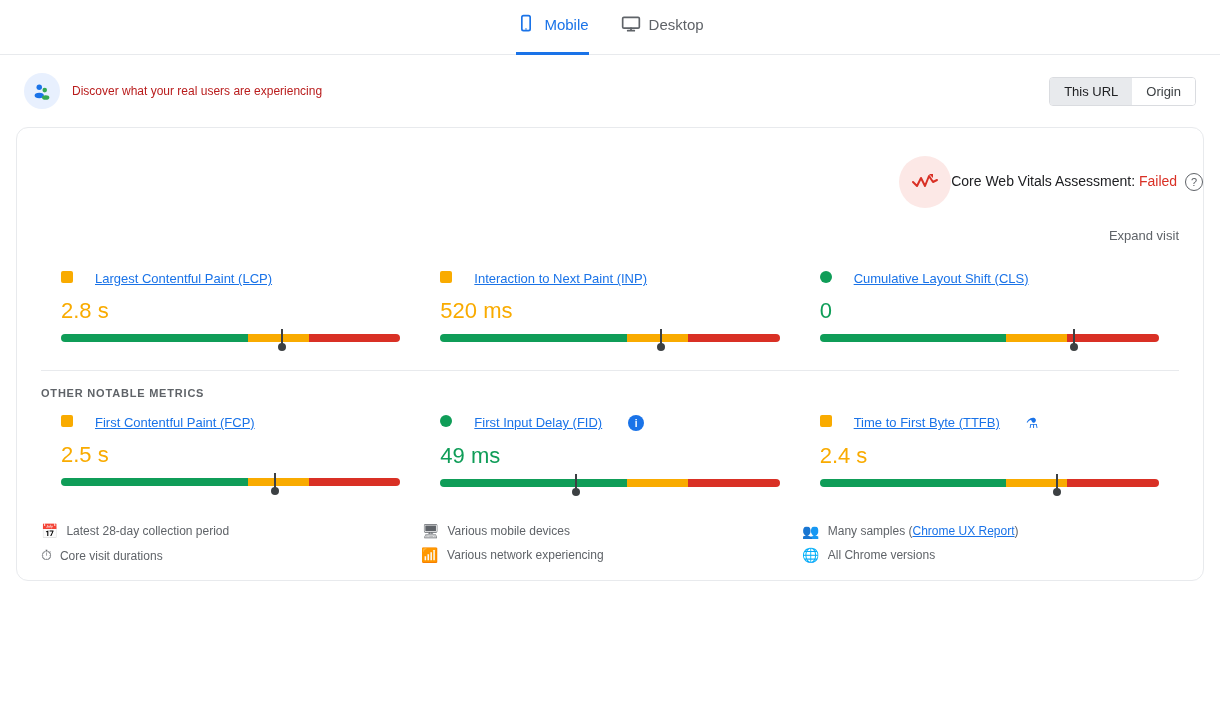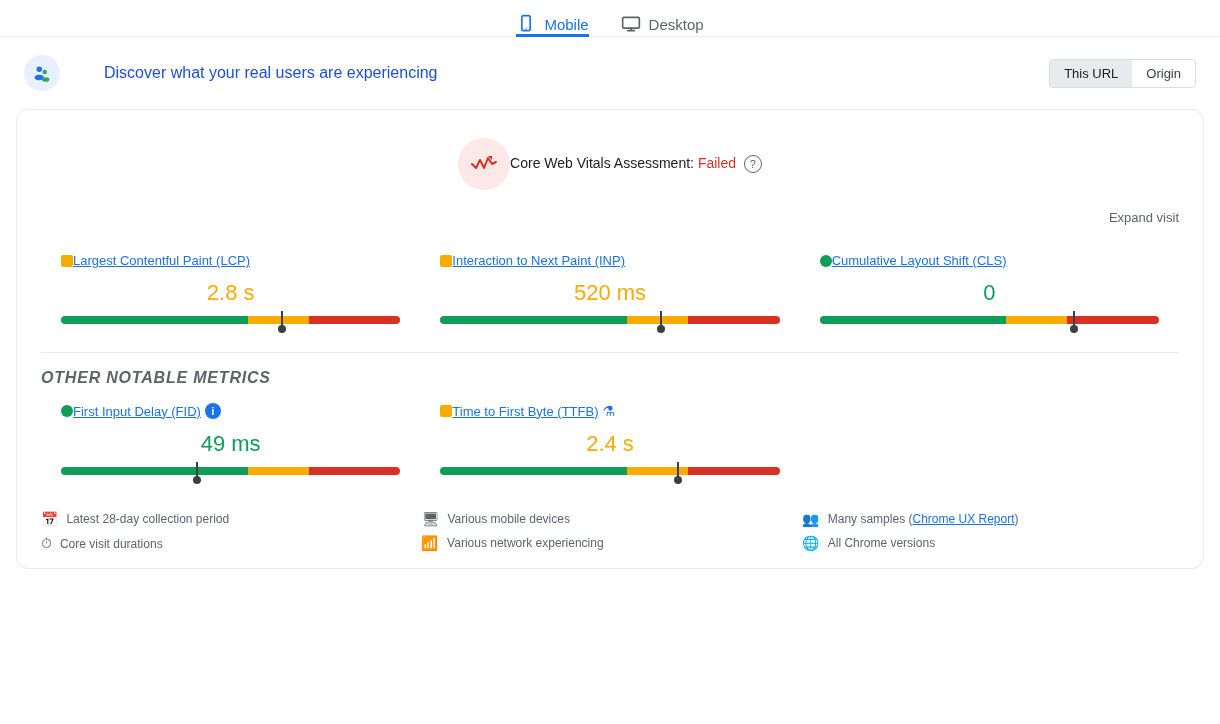--- a/index.html
+++ b/index.html
@@ -18,21 +18,21 @@
       justify-content: center;
       align-items: center;
       gap: 32px;
       padding: 14px 0 0;
       border-bottom: 1px solid #e8eaed;
     }
     .tab {
       display: flex;
       align-items: center;
       gap: 8px;
-      padding-bottom: 0;
+      padding-bottom: 18px;
       cursor: pointer;
       font-size: 15px;
       color: #5f6368;
       border-bottom: 3px solid transparent;
       margin-bottom: -1px;
     }
     .tab.active {
       color: #1a73e8;
       border-bottom: 3px solid #1a73e8;
     }
@@ -56,24 +56,23 @@
     .header-avatar {
       width: 36px;
       height: 36px;
       background: #e8f0fe;
       border-radius: 50%;
       display: flex;
       align-items: center;
       justify-content: center;
     }
     .header-title {
-      font-size: 16px;
+      font-size: 12px;
       font-weight: 500;
-      color: #1d4ed8;
-      margin-left: 32px;
+      color: #b91c1c;
     }
     .url-toggle {
       display: flex;
       border: 1px solid #dadce0;
       border-radius: 4px;
       overflow: hidden;
       justify-content: center;
     }
     .url-toggle-btn {
       padding: 6px 14px;
@@ -96,21 +95,21 @@
       border: 1px solid #e8eaed;
       border-radius: 12px;
       padding: 0 0 16px;
       background: #fff;
     }
 
     
     .assessment-header {
       display: flex;
       align-items: center;
-      justify-content: center;
+      justify-content: flex-end;
       padding: 28px 0 20px;
     }
     .assessment-icon {
       width: 52px;
       height: 52px;
       background: #fce8e6;
       border-radius: 50%;
       display: flex;
       align-items: center;
       justify-content: center;
@@ -148,40 +147,40 @@
       padding: 0 24px;
     }
     .metric-item {
       padding: 16px 20px 20px;
     }
     .metric-item:not(:last-child) {
       border-right: 0px;
     }
     .metric-label-row {
       display: flex;
-      align-items: center;
-      gap: 0;
+      align-items: flex-start;
+      gap: 22px;
       margin-bottom: 12px;
     }
     .metric-dot {
       width: 12px;
       height: 12px;
       border-radius: 2px;
       flex-shrink: 0;
     }
     .metric-dot.orange { background: #f9ab00; }
     .metric-dot.green { background: #0f9d58; border-radius: 50%; }
     .metric-label {
       font-size: 13px;
       color: #1a73e8;
       text-decoration: underline;
       cursor: pointer;
     }
     .metric-value {
-      text-align: center;
+      text-align: left;
       font-size: 22px;
       font-weight: 400;
       color: #f9ab00;
       margin-bottom: 10px;
     }
     .metric-value.green-val { color: #0f9d58; }
 
     
     .progress-bar-container {
       position: relative;
@@ -218,28 +217,27 @@
       border-radius: 50%;
     }
 
     
     .section-divider {
       border: none;
       border-top: 1px solid #e8eaed;
       margin: 8px 24px 16px;
     }
     .section-label {
-      font-size: 16px;
+      font-size: 11px;
       font-weight: 600;
       color: #5f6368;
       letter-spacing: 0.8px;
       text-transform: uppercase;
       padding: 0 24px;
       margin-bottom: 0;
-      font-style: italic;
     }
 
     
     .footer-grid {
       display: grid;
       grid-template-columns: 1fr 1fr 1fr;
       padding: 16px 24px 0;
       gap: 4px;
     }
     .footer-col {
@@ -390,20 +388,35 @@
         <div class="progress-marker" style="left:75%"></div>
       </div>
     </div>
   </div>
 
   <hr class="section-divider">
   <div class="section-label">OTHER NOTABLE METRICS</div>
 
   <div class="metrics-grid">
 
+    <div class="metric-item">
+      <div class="metric-label-row">
+        <div class="metric-dot orange"></div>
+        <span class="metric-label">First Contentful Paint (FCP)</span>
+      </div>
+      <div class="metric-value">2.5 s</div>
+      <div class="progress-bar-container">
+        <div class="progress-bar-track">
+          <div class="bar-green" style="width:55%"></div>
+          <div class="bar-orange" style="width:18%"></div>
+          <div class="bar-red" style="width:27%"></div>
+        </div>
+        <div class="progress-marker" style="left:63%"></div>
+      </div>
+    </div>
 
     <div class="metric-item">
       <div class="metric-label-row">
         <div class="metric-dot green"></div>
         <span class="metric-label">First Input Delay (FID)</span>
         <span class="info-icon-blue">i</span>
       </div>
       <div class="metric-value green-val">49 ms</div>
       <div class="progress-bar-container">
         <div class="progress-bar-track">

